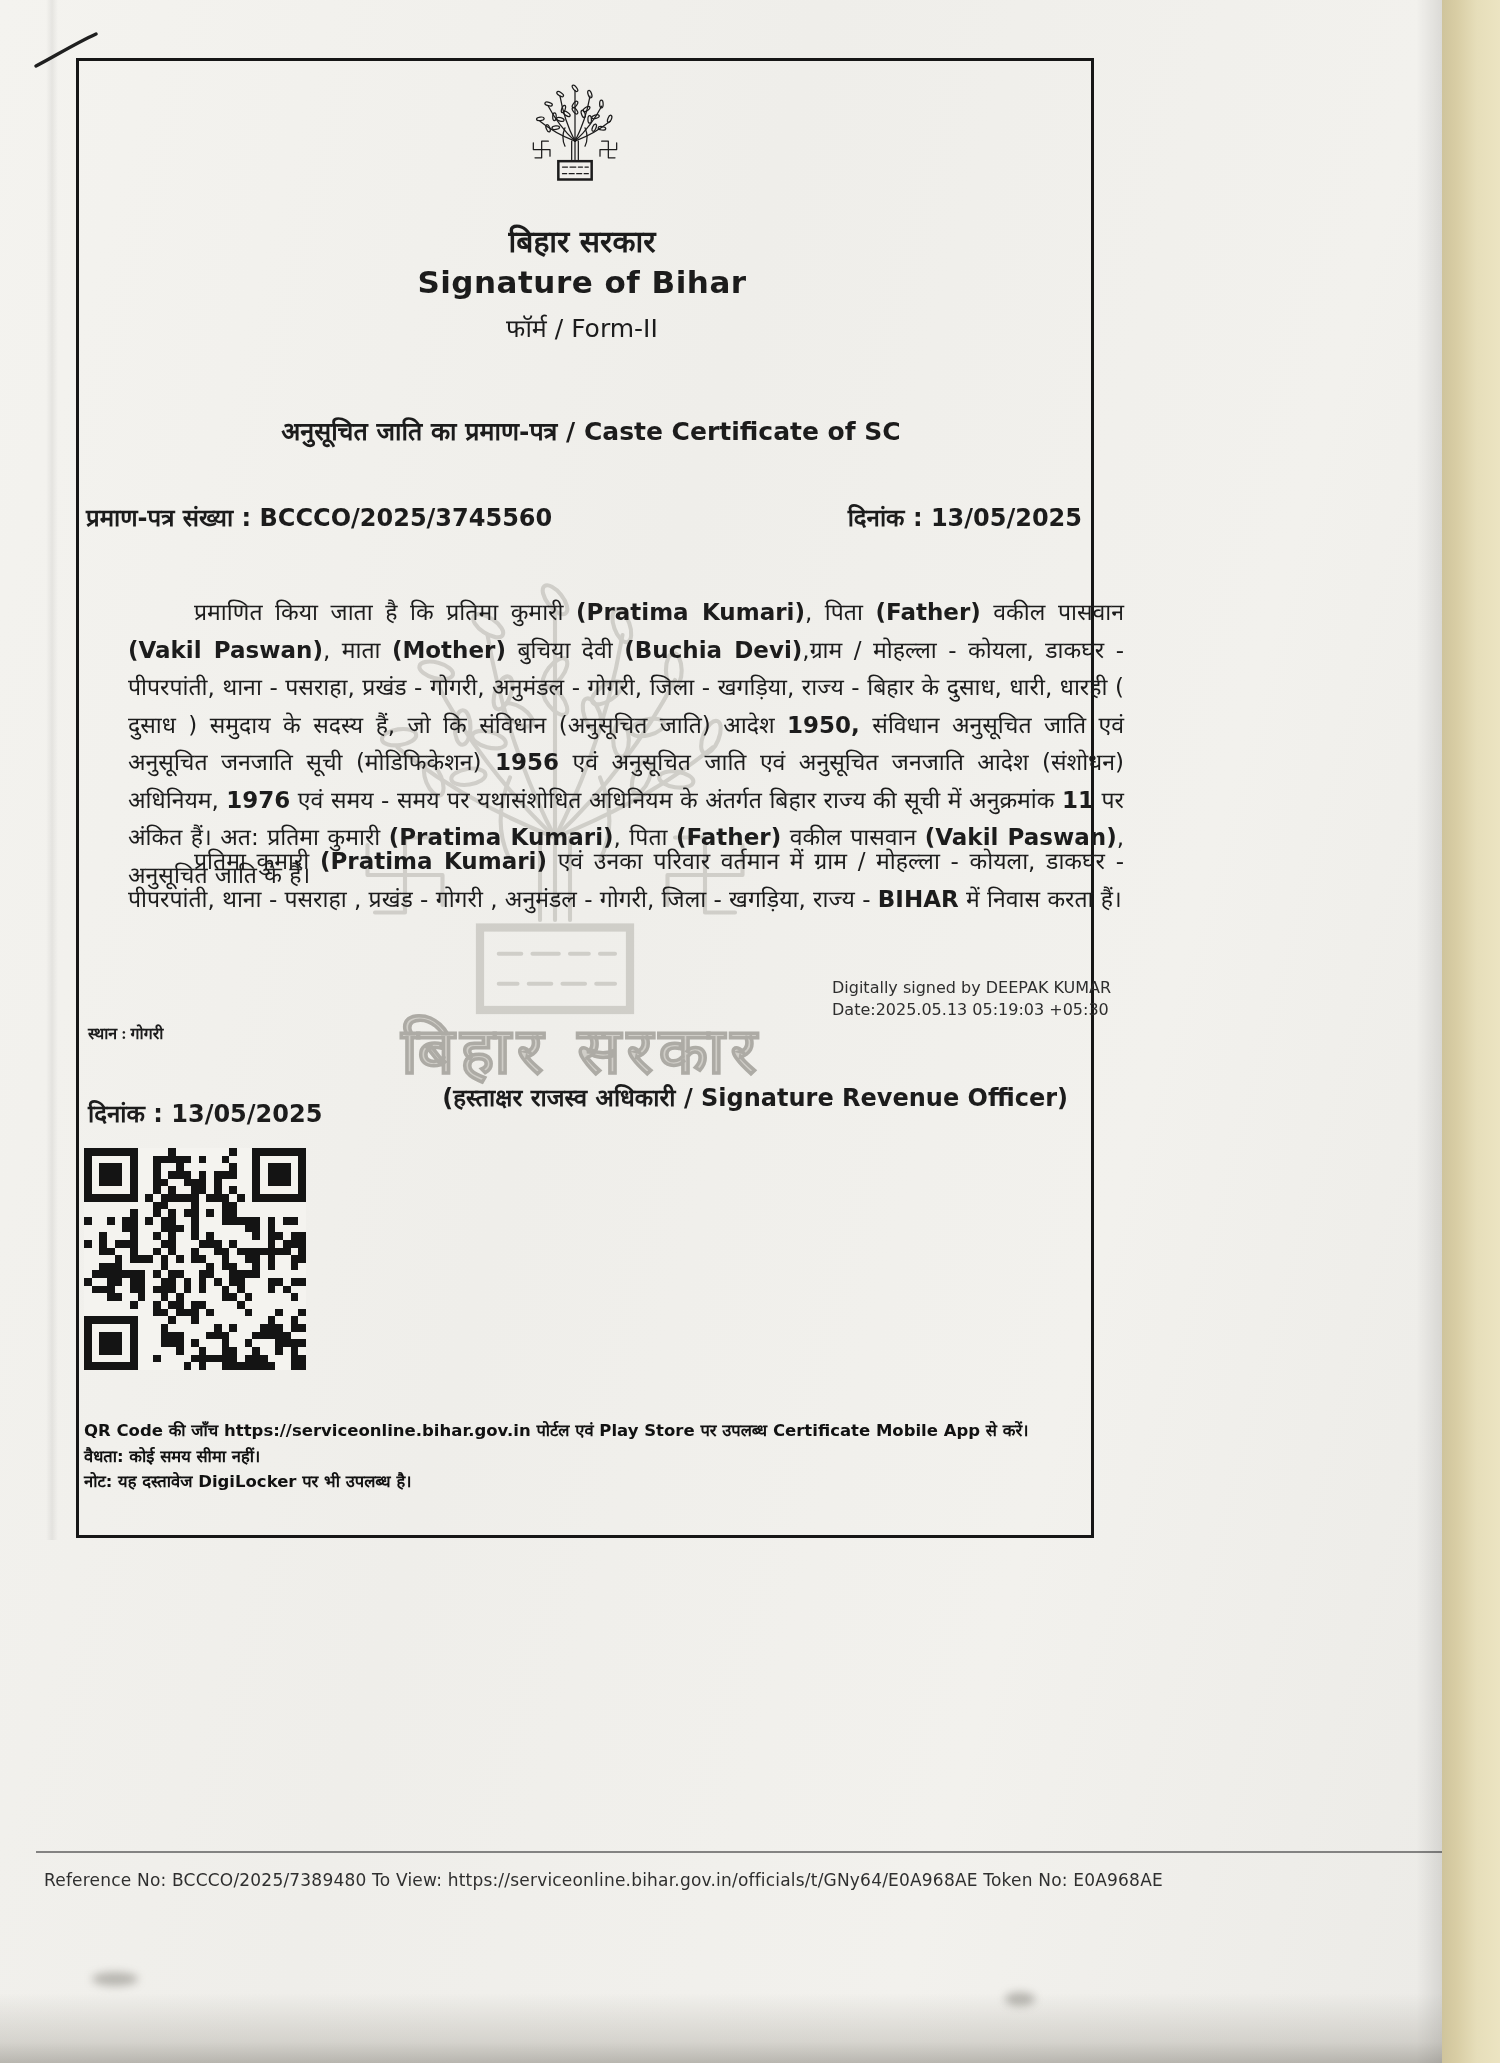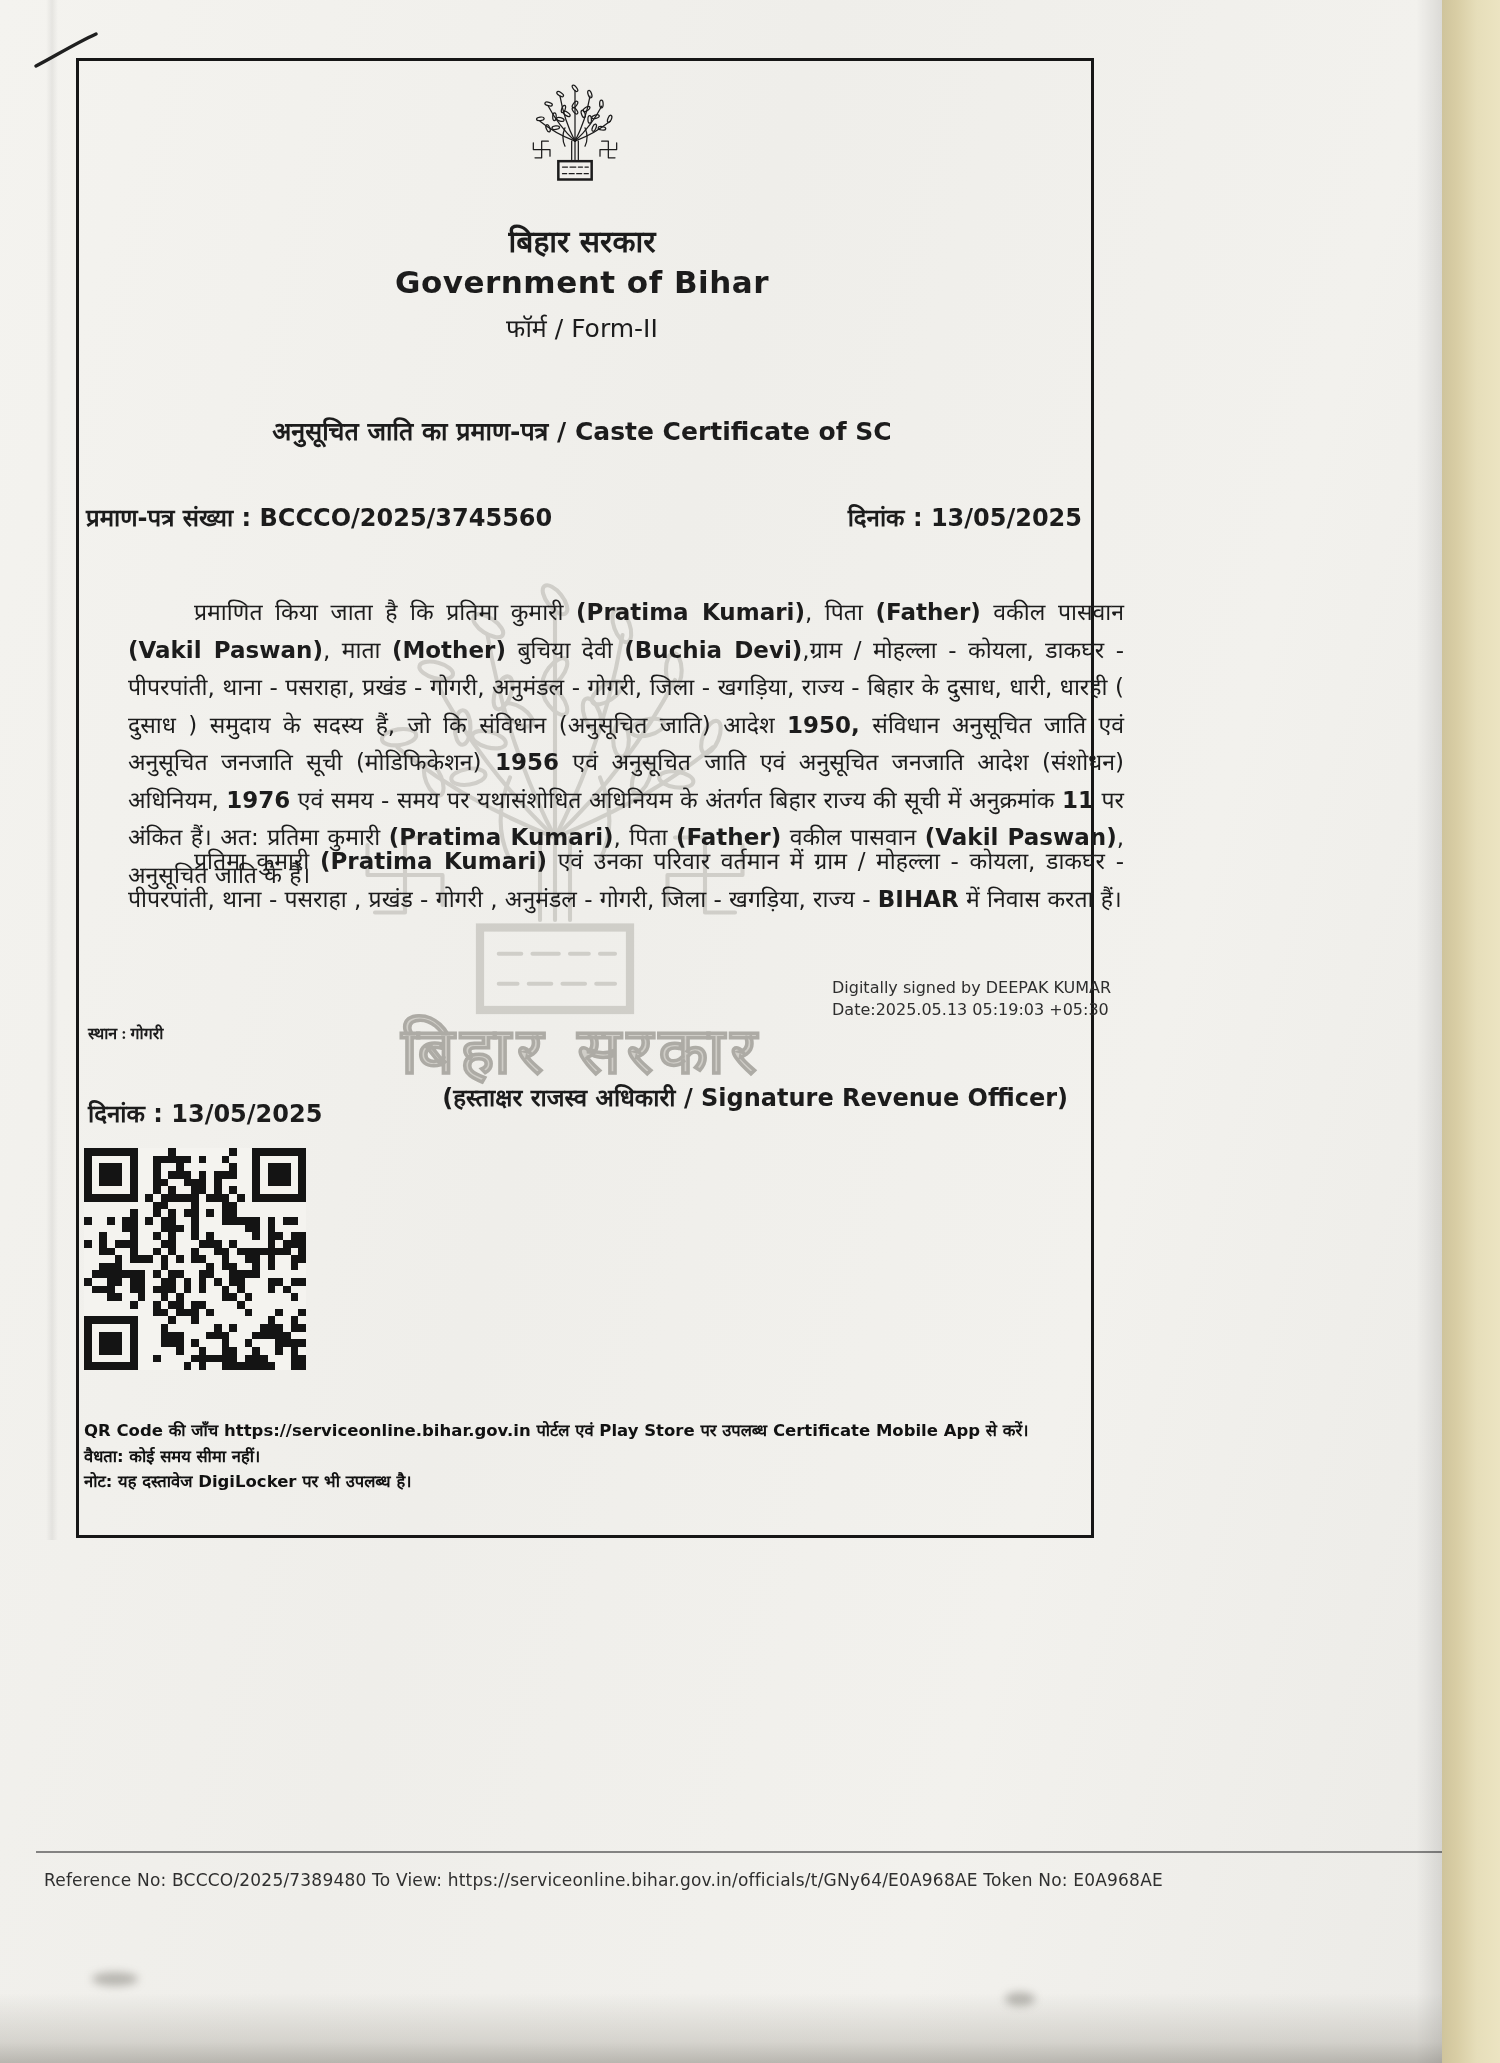--- a/index.html
+++ b/index.html
@@ -7,21 +7,21 @@
     background:linear-gradient(105deg,#f4f3ef 0%,#efeeea 40%,#f2f1ed 70%,#ebeae6 100%);
     font-family:"DejaVu Sans","Liberation Sans",sans-serif;color:#1c1c1c;}
   .frame{position:absolute;left:76px;top:58px;width:1012px;height:1474px;border:3px solid #161616;z-index:2;}
   .abs{position:absolute;}
   .center{left:76px;width:1012px;text-align:center;}
   .z{z-index:3;}
   .title-hi{top:220px;font-size:30px;font-weight:600;}
   .title-en{top:264px;font-size:31px;font-weight:700;letter-spacing:.5px;}
   .form-no{top:310px;font-size:25px;font-weight:400;}
   .district{top:376px;font-size:25px;font-weight:700;}
-  .ctype{top:413px;font-size:25px;font-weight:700;}
+  .ctype{top:413px;font-size:25px;font-weight:700;padding-left:9px;}
   .certrow{left:86px;width:996px;top:500px;display:flex;justify-content:space-between;
     font-size:24px;font-weight:700;}
   .para{left:86px;width:996px;font-size:23px;line-height:37.5px;text-align:justify;
     text-indent:66px;font-weight:500;margin-left:42px;}
   .para b{font-weight:800;}
   .p1{top:594px;}
   .p2{top:843px;}
   .digsig{left:832px;top:977px;font-size:16px;line-height:21.5px;color:#2e2e2e;font-weight:500;}
   .placeline{left:88px;top:1022px;font-size:16px;font-weight:700;font-family:Liberation Serif, serif;}
   .dateline2{left:88px;top:1096px;font-size:24px;font-weight:700;}
@@ -138,21 +138,21 @@
         <path d="M72 62 q5 12 0 22"></path>
         <path d="M20 78 V98 M10 88 H30 M20 78 H28 M30 88 V96 M20 98 H12 M10 88 V80"></path>
         <path d="M100 78 V98 M90 88 H110 M100 78 H92 M90 88 V96 M100 98 H108 M110 88 V80"></path>
         <rect x="40" y="102" width="40" height="22" stroke-width="3"></rect>
         <path d="M45 109 h6 M54 109 h7 M64 109 h5 M72 109 h4"></path>
         <path d="M45 117 h5 M53 117 h6 M62 117 h6 M71 117 h5"></path>
       </g>
     </svg>
 
   <div class="abs center z title-hi">बिहार सरकार</div>
-  <div class="abs center z title-en">Government of Bihar</div>
+  <div class="abs center z title-en">Signature of Bihar</div>
   <div class="abs center z form-no">फॉर्म / Form-II</div>
   <div class="abs center z ctype">अनुसूचित जाति का प्रमाण-पत्र / Caste Certificate of SC</div>
 
   <div class="abs z certrow">
     <div>
       <span>प्रमाण-पत्र संख्या :</span>
       <span>BCCCO/2025/3745560</span>
     </div>
     <div>
       <span>दिनांक :</span>

